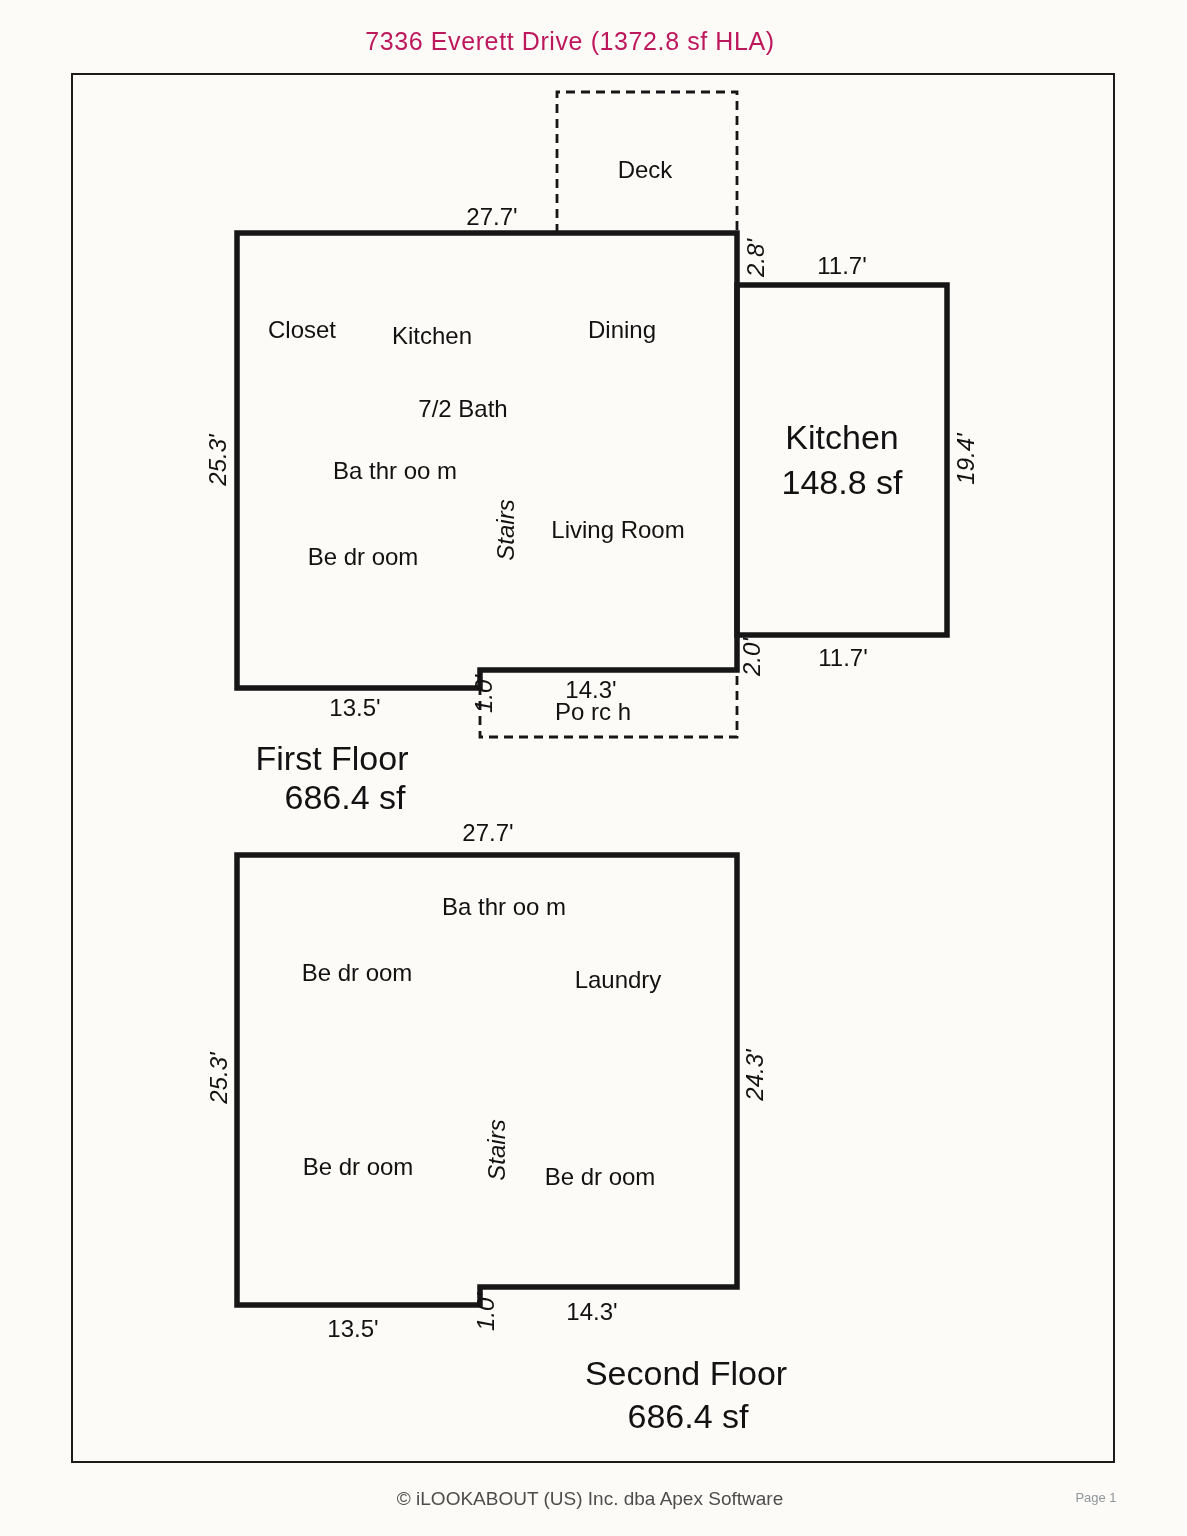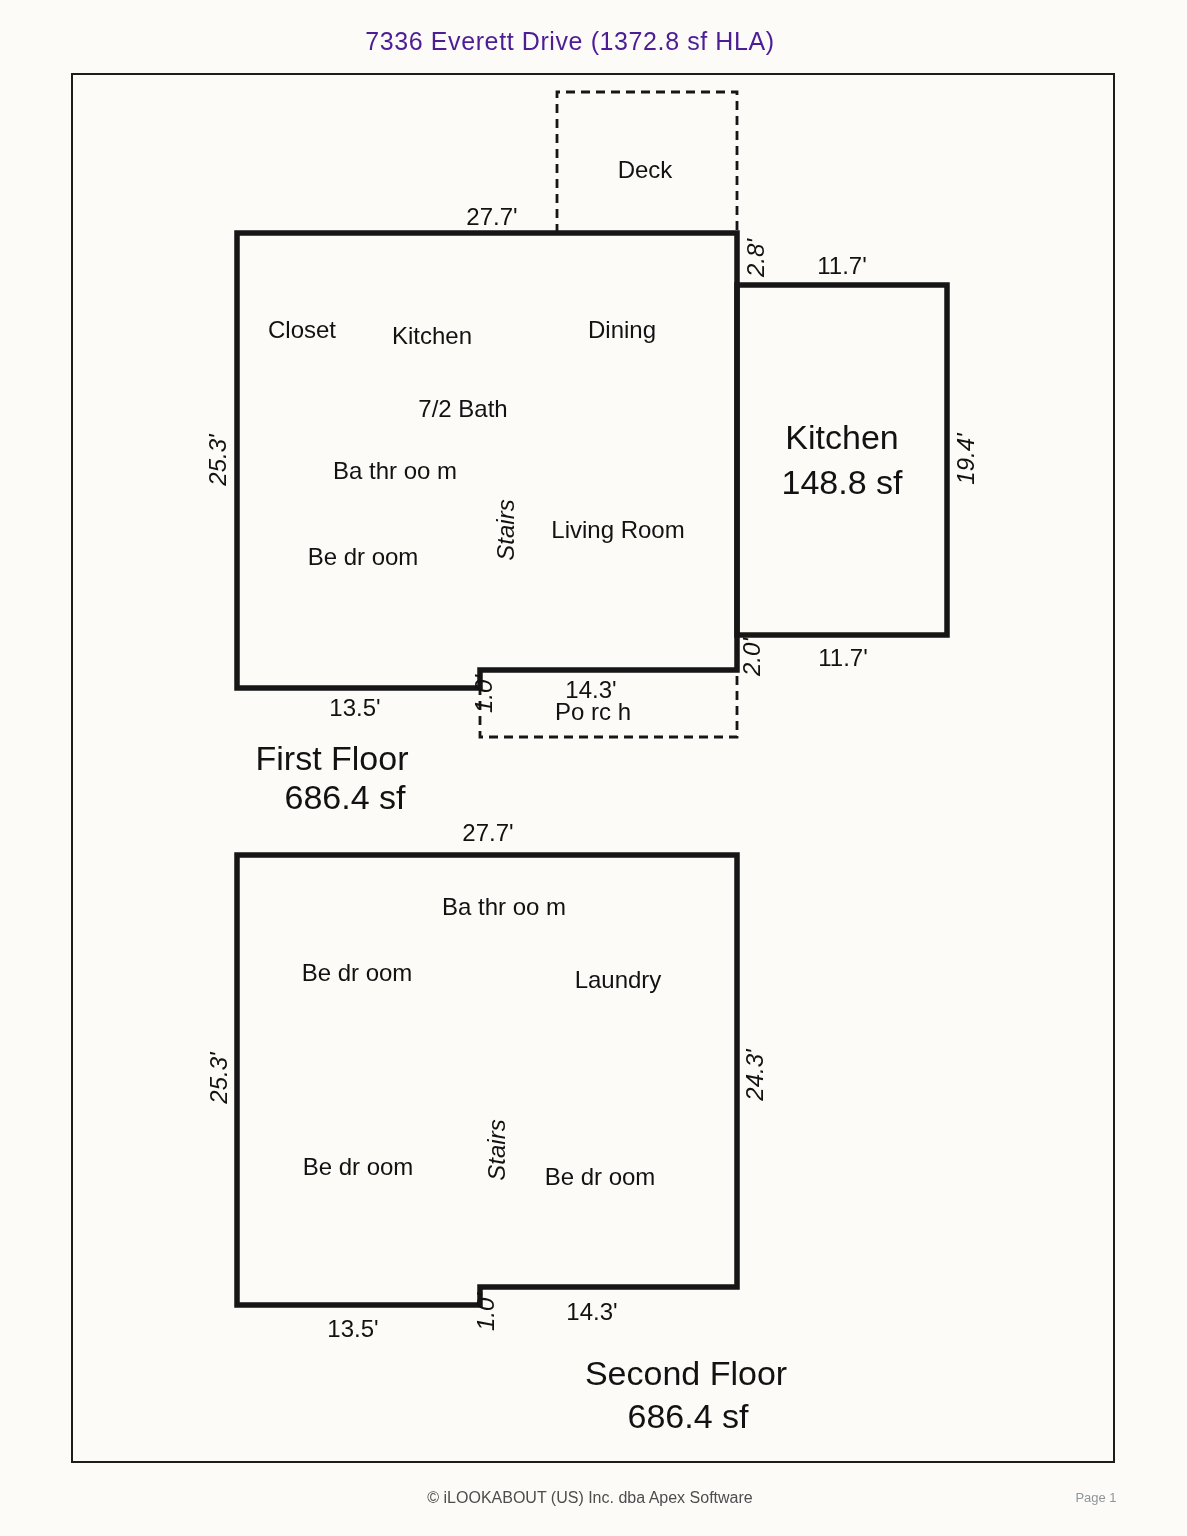--- a/index.html
+++ b/index.html
@@ -16,23 +16,23 @@
   svg.plan{position:absolute;left:0;top:0;}
   .lbl{
     position:absolute;transform:translate(-50%,-50%);
     font-size:24px;color:#121212;white-space:nowrap;line-height:1;
   }
   .dim{font-size:24px;}
   .rot{transform:translate(-50%,-50%) rotate(-90deg);font-style:italic;}
   .big{font-size:34px;}
   .doc-title{
     position:absolute;transform:translate(-50%,-50%);
-    font-size:25px;color:#4c1d95;letter-spacing:0.6px;white-space:nowrap;
+    font-size:25px;color:#be185d;letter-spacing:0.6px;white-space:nowrap;
   }
-  .footer-copy{font-size:16px;color:#4d4d4d;}
+  .footer-copy{font-size:19px;color:#4d4d4d;}
   .page-num{font-size:13px;color:#8f969b;}
 </style>
 </head>
 <body>
 
 <div class="doc-title" style="left:570px;top:41px">7336 Everett Drive (1372.8 sf HLA)</div>
 
 <div class="page-border"></div>
 
 <svg class="plan" width="1187" height="1536" viewBox="0 0 1187 1536">

